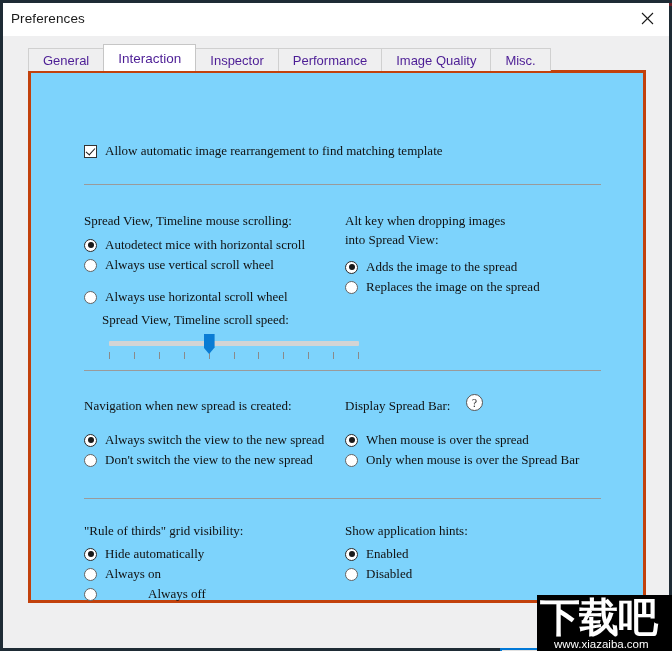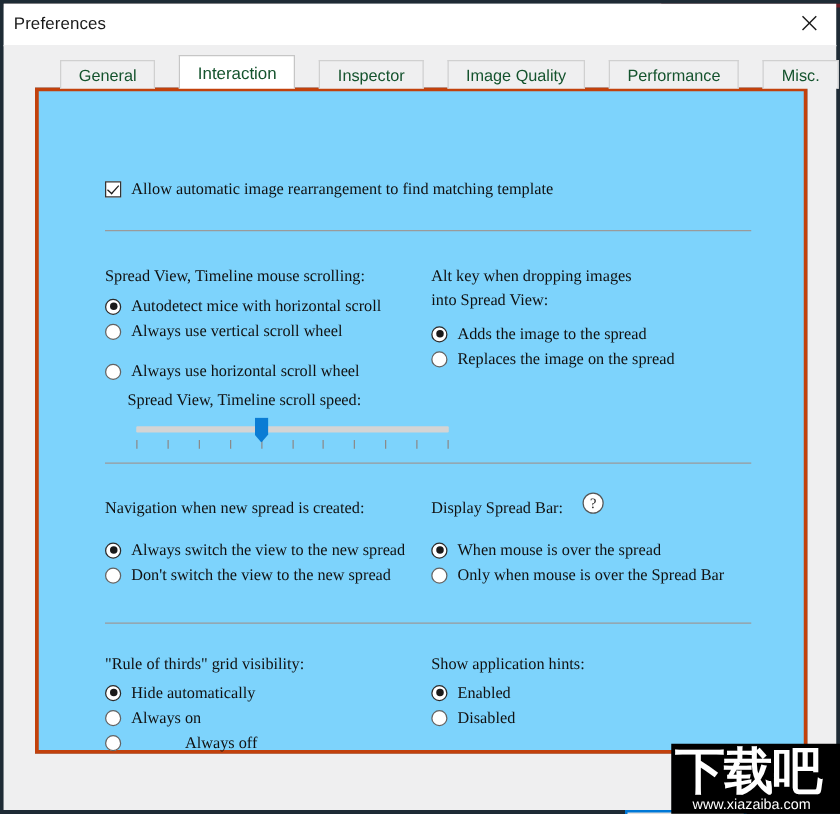--- a/index.html
+++ b/index.html
@@ -94,29 +94,28 @@
     align-items: flex-end;
     z-index: 3;
   }
   .tab {
     height: 23px;
     padding: 0 14px;
     display: flex;
     align-items: center;
     justify-content: center;
     font-size: 13px;
-    color: #14532d;
+    color: #4c1d95;
     background: #efeff0;
     border: 1px solid #d0d0d0;
     border-bottom: none;
     margin-right: -1px;
     box-sizing: border-box;
     cursor: default;
     white-space: nowrap;
-    margin-left: 20px;
   }
   .tab.selected {
     background: #ffffff;
     height: 27px;
     border-color: #c6c6c6;
     position: relative;
     z-index: 4;
     font-size: 13.5px;
   }
 
@@ -351,22 +350,22 @@
       </svg>
     </div>
   </div>
 
   <div id="dialog-body">
 
     <div id="tabstrip">
       <div class="tab">General</div>
       <div class="tab selected">Interaction</div>
       <div class="tab">Inspector</div>
+      <div class="tab">Performance</div>
       <div class="tab">Image Quality</div>
-      <div class="tab">Performance</div>
       <div class="tab">Misc.</div>
     </div>
 
     <div id="tabpage">
 
       <div class="checkrow" style="left:53px; top:70px;">
         <span class="cbox checked"></span>
         <span class="lbl">Allow automatic image rearrangement to find matching template</span>
       </div>
 

